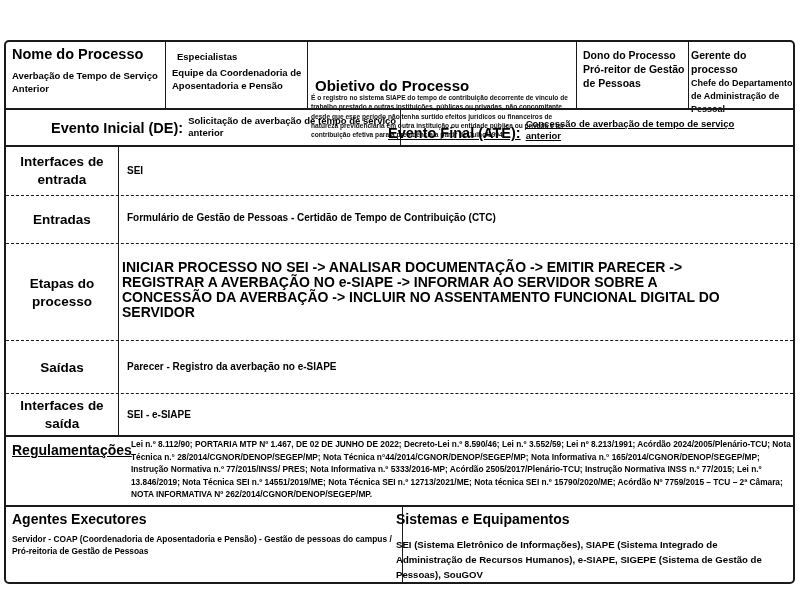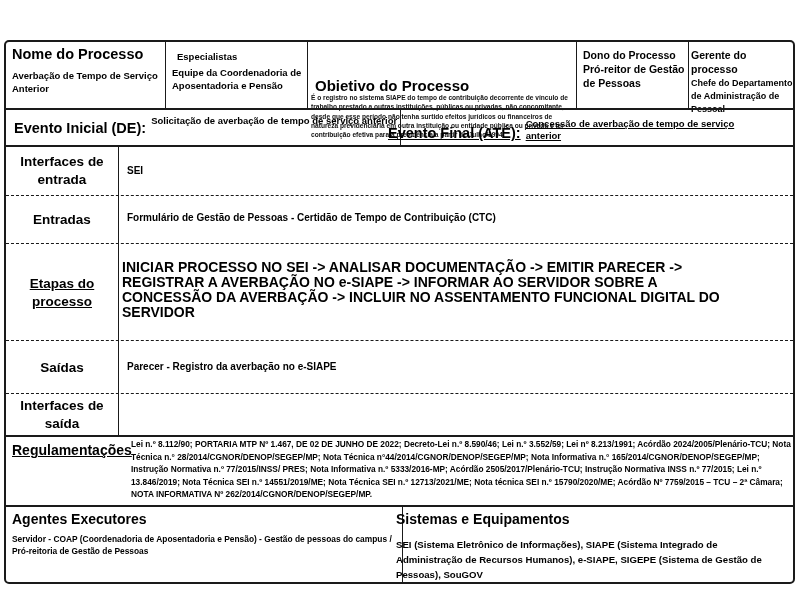--- a/index.html
+++ b/index.html
@@ -63,49 +63,50 @@
   <div class="vline" style="left:682px; top:0; height:66px;"></div>
 
   <div class="abs" style="left:685px; top:6px; width:102px;">
     <div class="h-med">Gerente do processo</div>
     <div class="h-small" style="margin-top:1px; font-size:9px;">Chefe do Departamento de Administração de Pessoal</div>
   </div>
 
   <div class="hline" style="left:0; top:66px; width:787px;"></div>
 
   <div class="abs" style="left:8px; top:70px; width:385px; height:34px; display:flex; align-items:flex-start;">
-    <span class="ev-label" style="margin-top:8px; white-space:nowrap;">Evento Inicial (DE):</span>
+    <span class="ev-label" style="margin-top:8px; white-space:nowrap;margin-left:37px;">Evento Inicial (DE):</span>
     <span class="ev-text" style="margin-left:5px; margin-top:3px; width:250px;">Solicitação de averbação de tempo de serviço anterior</span>
   </div>
   <div class="vline" style="left:394px; top:66px; height:37px;"></div>
   <div class="abs" style="left:382px; top:70px; width:380px; height:34px; display:flex; align-items:center;text-decoration:underline;">
     <span class="ev-label" style="margin-top:8px; white-space:nowrap;">Evento Final (ATÉ):</span>
     <span class="ev-text" style="margin-left:5px; margin-top:1px; width:240px;">Concessão de averbação de tempo de serviço anterior</span>
   </div>
   <div class="hline" style="left:0; top:103px; width:787px;"></div>
 
   <div class="vline" style="left:112px; top:103px; height:290px;"></div>
 
   <div class="row-label" style="top:105px; height:48px;">Interfaces de entrada</div>
   <div class="row-value" style="top:105px; height:48px; width:660px;">SEI</div>
   <div class="dline" style="left:0; top:153px; width:787px;"></div>
 
   <div class="row-label" style="top:155px; height:45px;">Entradas</div>
   <div class="row-value" style="top:155px; height:42px; width:660px;">Formulário de Gestão de Pessoas - Certidão de Tempo de Contribuição (CTC)</div>
   <div class="dline" style="left:0; top:201px; width:787px;"></div>
 
-  <div class="row-label" style="top:203px; height:95px;text-decoration:underline;">Etapas do processo</div>
+  <div class="row-label" style="top:203px; height:95px;">Etapas do processo</div>
   <div class="abs etapas-val b" style="left:116px; top:218px; width:620px;">INICIAR PROCESSO NO SEI -&gt; ANALISAR DOCUMENTAÇÃO -&gt; EMITIR PARECER -&gt; REGISTRAR A AVERBAÇÃO NO e-SIAPE -&gt; INFORMAR AO SERVIDOR SOBRE A CONCESSÃO DA AVERBAÇÃO -&gt; INCLUIR NO ASSENTAMENTO FUNCIONAL DIGITAL DO SERVIDOR</div>
   <div class="dline" style="left:0; top:298px; width:787px;"></div>
 
   <div class="row-label" style="top:300px; height:51px;">Saídas</div>
   <div class="row-value" style="top:300px; height:50px; width:660px;">Parecer - Registro da averbação no e-SIAPE</div>
   <div class="dline" style="left:0; top:351px; width:787px;"></div>
 
   <div class="row-label" style="top:353px; height:40px;">Interfaces de saída</div>
+  <div class="row-value" style="top:353px; height:40px; width:660px;">SEI - e-SIAPE</div>
   <div class="hline" style="left:0; top:393px; width:787px;"></div>
 
   <div class="abs reg-label" style="left:6px; top:400px;text-decoration:underline;">Regulamentações</div>
   <div class="abs reg-text" style="left:125px; top:396px; width:660px;">Lei n.º 8.112/90; PORTARIA MTP Nº 1.467, DE 02 DE JUNHO DE 2022; Decreto-Lei n.º 8.590/46; Lei n.º 3.552/59; Lei nº 8.213/1991; Acórdão 2024/2005/Plenário-TCU; Nota Técnica n.° 28/2014/CGNOR/DENOP/SEGEP/MP; Nota Técnica n°44/2014/CGNOR/DENOP/SEGEP/MP; Nota Informativa n.° 165/2014/CGNOR/DENOP/SEGEP/MP; Instrução Normativa n.º 77/2015/INSS/ PRES; Nota Informativa n.º 5333/2016-MP; Acórdão 2505/2017/Plenário-TCU; Instrução Normativa INSS n.º 77/2015; Lei n.º 13.846/2019; Nota Técnica SEI n.º 14551/2019/ME; Nota Técnica SEI n.º 12713/2021/ME; Nota técnica SEI n.º 15790/2020/ME; Acórdão Nº 7759/2015 – TCU – 2ª Câmara; NOTA INFORMATIVA Nº 262/2014/CGNOR/DENOP/SEGEP/MP.</div>
   <div class="hline" style="left:0; top:463px; width:787px;"></div>
 
   <div class="abs" style="left:6px; top:469px; width:385px;">
     <div class="sec-title">Agentes Executores</div>
     <div class="sec-text-s" style="margin-top:6px;">Servidor - COAP (Coordenadoria de Aposentadoria e Pensão) - Gestão de pessoas do campus / Pró-reitoria de Gestão de Pessoas</div>
   </div>

